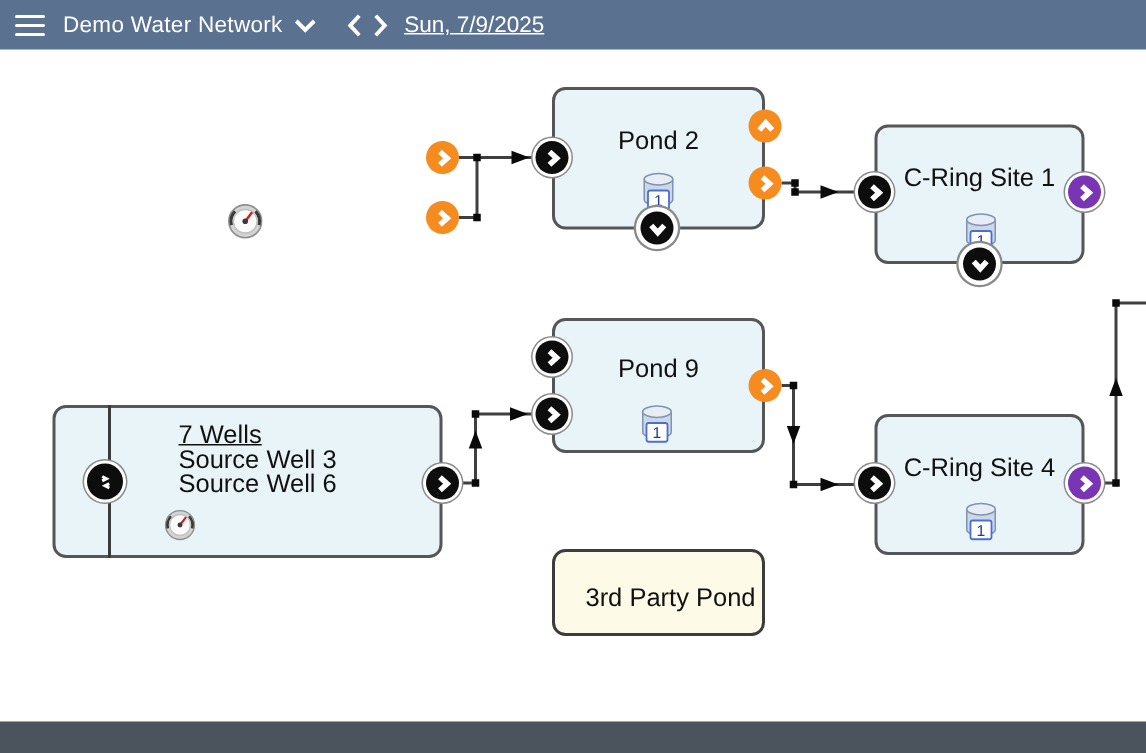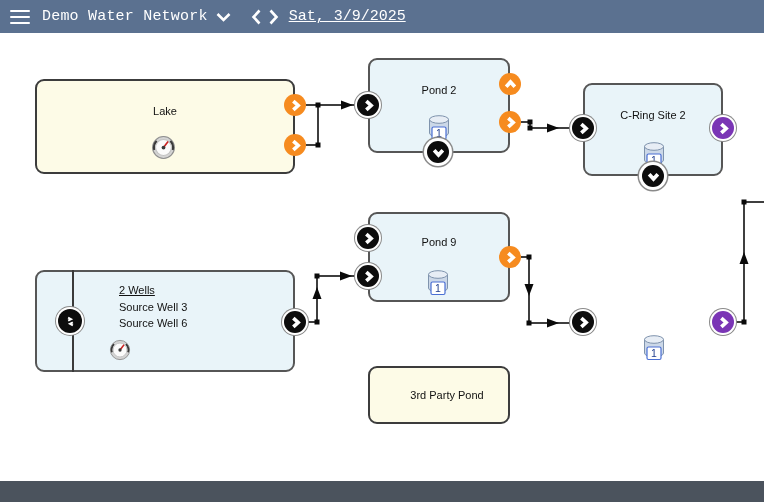--- a/index.html
+++ b/index.html
@@ -2,38 +2,38 @@
 <html><head>
 <meta charset="utf-8">
 <style>
   * { margin:0; padding:0; box-sizing:border-box; }
   html,body { width:764px; height:502px; overflow:hidden; }
   body { font-family:"Liberation Sans", sans-serif; background:#ffffff; position:relative; }
 
   
   .topbar {
     position:absolute; left:0; top:0; width:764px; height:33px;
-    background:#5b7190; color:#fff; display:flex; align-items:center;font-family:Liberation Mono, monospace;
+    background:#5b7190; color:#fff; display:flex; align-items:center;
   }
   .hamburger { width:20px; height:14px; margin-left:10px; display:flex; flex-direction:column; justify-content:space-between; cursor:pointer; }
   .hamburger span { display:block; height:2px; background:#fff; border-radius:1px; }
   .tb-title { margin-left:12px; font-size:15px; letter-spacing:.2px; cursor:pointer; }
   .tb-caret { margin-left:8px; cursor:pointer; display:flex; align-items:center; }
   .tb-nav { margin-left:20px; display:flex; align-items:center; gap:6px; }
   .tb-nav svg { cursor:pointer; }
   .tb-date { margin-left:10px; font-size:15px; text-decoration:underline; cursor:pointer; }
   .topbar svg polyline { fill:none; stroke:#fff; stroke-width:2.6; stroke-linecap:butt; stroke-linejoin:miter; }
 
   
   .bottombar { position:absolute; left:0; bottom:0; width:764px; height:21px; background:#4b535d; }
 
   
   .canvas { position:absolute; left:0; top:0; width:764px; height:502px; }
   .node {
-    position:absolute; border-radius:9px; font-size:11px; color:#111;
+    position:absolute; border-radius:9px; font-size:17px; color:#111;
     text-align:center;
   }
   .node.cream { background:#fdfbe7; border:2px solid #3c3c3c; }
   .node.blue  { background:#e9f4f9; border:2px solid #565656; }
   .node-label { position:absolute; left:0; right:0; top:24px; }
   .node-label.small-top { top:22px; }
 
   .wells-text { position:absolute; left:82px; top:10px; text-align:left; line-height:16.5px; }
   .wells-title { text-decoration:underline; }
   .wells-line { position:absolute; left:35px; top:-2px; bottom:-2px; width:1.5px; background:#3a3a3a; }
@@ -100,23 +100,20 @@
 
       <line x1="734" y1="322" x2="745" y2="322"></line>
       <line x1="744" y1="322" x2="744" y2="202"></line>
       <polygon class="arrow" points="739.5,264 748.5,264 744,252"></polygon>
       <line x1="744" y1="202" x2="764" y2="202"></line>
       <rect class="dot" x="741.5" y="319.5" width="5" height="5"></rect>
       <rect class="dot" x="741.5" y="199.5" width="5" height="5"></rect>
     </svg>
   </div>
 
-  <div class="node cream" style="left:35px; top:79px; width:260px; height:95px;">
-    <div class="node-label">Lake</div>
-  </div>
   <span class="icon" style="left:151px; top:135px;">
     <svg width="25" height="25" viewBox="0 0 24 24">
       <circle cx="12" cy="12" r="10.5" fill="#d4d4d4" stroke="#8f8f8f"></circle>
       <path d="M3.2 14.5 A9.2 9.2 0 0 1 5.5 5.7" fill="none" stroke="#3a3a3a" stroke-width="2"></path>
       <path d="M18.5 5.7 A9.2 9.2 0 0 1 20.8 14.5" fill="none" stroke="#3a3a3a" stroke-width="2"></path>
       <circle cx="12" cy="12" r="7.6" fill="#fbfbfb" stroke="#c2c2c2"></circle>
       <line x1="12" y1="12" x2="16.4" y2="6.3" stroke="#cc2222" stroke-width="1.6"></line>
       <circle cx="12" cy="12" r="1.8" fill="#3a3a3a"></circle>
     </svg>
   </span>
@@ -157,21 +154,21 @@
         <path d="M4 2 L8.4 6 L4 10"></path>
       </svg>
   </span>
   <span class="port black thickring" style="left:427px; top:141px;">
     <svg class="down" viewBox="0 0 12 12">
         <path d="M4 2 L8.4 6 L4 10"></path>
       </svg>
   </span>
 
   <div class="node blue" style="left:583px; top:83px; width:140px; height:93px;">
-    <div class="node-label">C-Ring Site 2</div>
+    <div class="node-label">C-Ring Site 1</div>
   </div>
   <span class="icon" style="left:642px; top:141px;">
     <svg width="24" height="27" viewBox="0 0 24 27">
       <path d="M2.5 5.5 V19 A9.5 4 0 0 0 21.5 19 V5.5 Z" fill="#ccd8e8" stroke="#7f93ad"></path>
       <ellipse cx="12" cy="5.5" rx="9.5" ry="3.8" fill="#e7edf5" stroke="#7f93ad"></ellipse>
       <rect x="5" y="13" width="14" height="12.5" rx="1.5" fill="#ffffff" stroke="#4a6fd4" stroke-width="1.2"></rect>
       <text x="12" y="23" font-size="10.5" fill="#23408f" text-anchor="middle">1</text>
     </svg>
   </span>
   <span class="port black" style="left:572px; top:117px;">
@@ -213,21 +210,21 @@
   </span>
   <span class="port orange" style="left:499px; top:246px;">
     <svg viewBox="0 0 12 12">
         <path d="M4 2 L8.4 6 L4 10"></path>
       </svg>
   </span>
 
   <div class="node blue" style="left:35px; top:270px; width:260px; height:102px; text-align:left;">
     <div class="wells-line"></div>
     <div class="wells-text">
-      <div class="wells-title">2 Wells</div>
+      <div class="wells-title">7 Wells</div>
       <div>Source Well 3</div>
       <div>Source Well 6</div>
     </div>
   </div>
   <span class="icon" style="left:109px; top:339px;">
     <svg width="22" height="22" viewBox="0 0 24 24">
       <circle cx="12" cy="12" r="10.5" fill="#d4d4d4" stroke="#8f8f8f"></circle>
       <path d="M3.2 14.5 A9.2 9.2 0 0 1 5.5 5.7" fill="none" stroke="#3a3a3a" stroke-width="2"></path>
       <path d="M18.5 5.7 A9.2 9.2 0 0 1 20.8 14.5" fill="none" stroke="#3a3a3a" stroke-width="2"></path>
       <circle cx="12" cy="12" r="7.6" fill="#fbfbfb" stroke="#c2c2c2"></circle>
@@ -240,20 +237,23 @@
       <path d="M7 4.5 L11.8 7 L7 9.5" fill="none" stroke="#fff" stroke-width="2.3"></path>
       <path d="M15 12.5 L10.2 15 L15 17.5" fill="none" stroke="#fff" stroke-width="2.3"></path>
     </svg>
   </span>
   <span class="port black" style="left:284px; top:311px;">
     <svg viewBox="0 0 12 12">
         <path d="M4 2 L8.4 6 L4 10"></path>
       </svg>
   </span>
 
+  <div class="node blue" style="left:583px; top:276px; width:140px; height:94px;">
+    <div class="node-label">C-Ring Site 4</div>
+  </div>
   <span class="icon" style="left:642px; top:334px;">
     <svg width="24" height="27" viewBox="0 0 24 27">
       <path d="M2.5 5.5 V19 A9.5 4 0 0 0 21.5 19 V5.5 Z" fill="#ccd8e8" stroke="#7f93ad"></path>
       <ellipse cx="12" cy="5.5" rx="9.5" ry="3.8" fill="#e7edf5" stroke="#7f93ad"></ellipse>
       <rect x="5" y="13" width="14" height="12.5" rx="1.5" fill="#ffffff" stroke="#4a6fd4" stroke-width="1.2"></rect>
       <text x="12" y="23" font-size="10.5" fill="#23408f" text-anchor="middle">1</text>
     </svg>
   </span>
   <span class="port black" style="left:572px; top:311px;">
     <svg viewBox="0 0 12 12">
@@ -285,16 +285,16 @@
       </svg>
   </div>
   <div class="tb-nav">
     <svg width="11" height="16" viewBox="0 0 11 16">
         <polyline points="8.5,1.5 2.5,8 8.5,14.5"></polyline>
       </svg>
     <svg width="11" height="16" viewBox="0 0 11 16">
         <polyline points="2.5,1.5 8.5,8 2.5,14.5"></polyline>
       </svg>
   </div>
-  <div class="tb-date">Sat, 3/9/2025</div>
+  <div class="tb-date">Sun, 7/9/2025</div>
 </div>
 
 <div class="bottombar"></div>
 
 </body></html>

